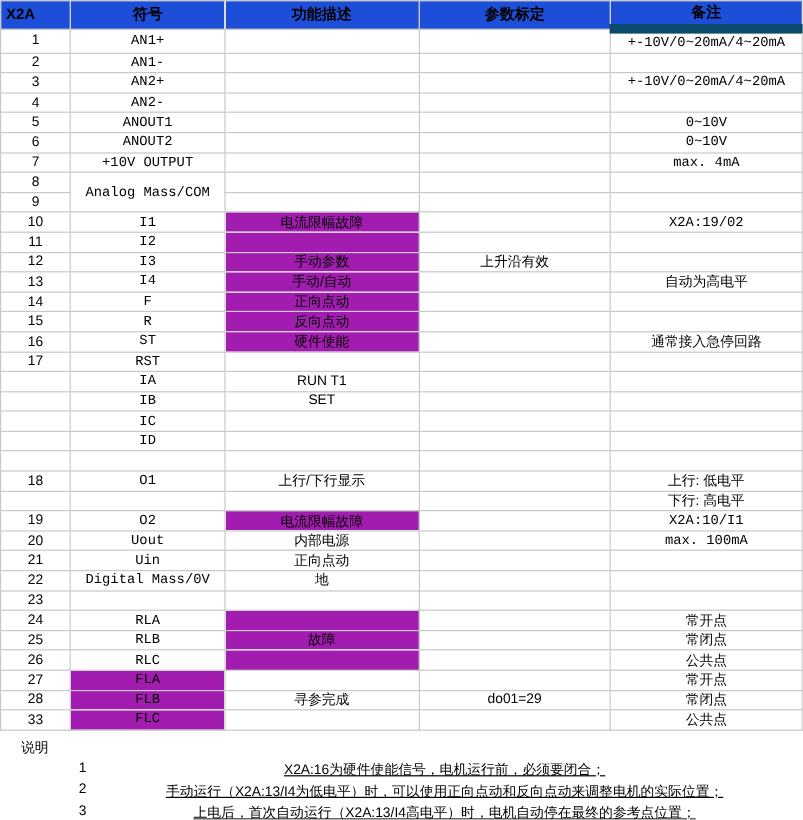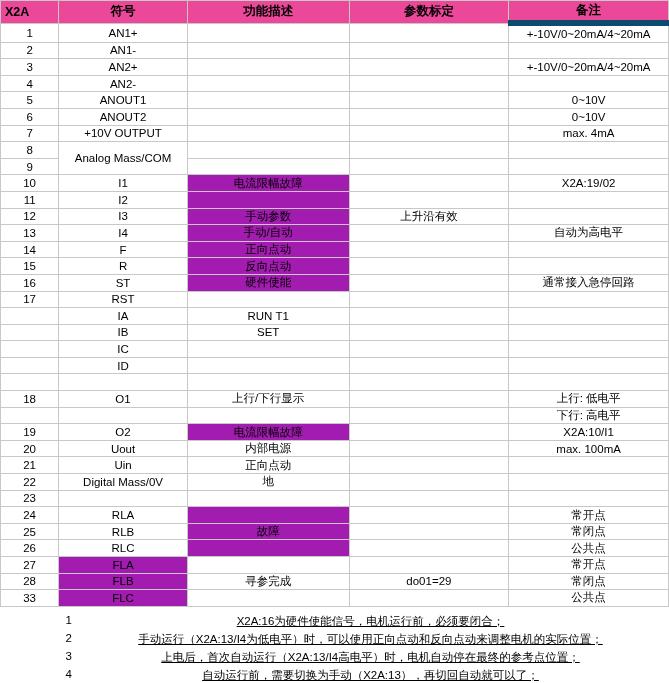--- a/index.html
+++ b/index.html
@@ -5,24 +5,24 @@
   html,body{margin:0;padding:0;background:#fff;}
   body{font-family:"Liberation Sans", sans-serif;font-size:12px;color:#000;width:669px;height:683px;overflow:hidden;}
   table{border-collapse:collapse;table-layout:fixed;}
   .main{width:669px;}
   .main td{border:1px solid #c8c8c8;height:15.6px;padding:0 2px;text-align:center;vertical-align:middle;font-size:11.5px;white-space:nowrap;overflow:hidden;}
   .col-a{width:58px;}
   .col-b{width:128px;}
   .col-c{width:161px;}
   .col-d{width:159px;}
   .col-e{width:159px;}
-  .hdr td{font-weight:bold;font-size:12.5px;height:19px;background:#ec4899;}
+  .hdr td{font-weight:bold;font-size:12.5px;height:19px;background:#1d4ed8;}
   .hdr .hx{text-align:left;padding-left:4px;}
-  .hdr .hlast{border-bottom:6px solid #0c4a6e;}
-  .mono{font-family:Liberation Sans, sans-serif;font-size:11.5px;}
+  .hdr .hlast{border-bottom:8px solid #0c4a6e;}
+  .mono{font-family:Liberation Mono, monospace;font-size:11.5px;}
   .yellow{background:#a21caf;}
   .note-tbl{width:669px;margin-top:6px;border-collapse:collapse;}
   .note-tbl td{border:none;font-size:11.5px;padding:1px 0;vertical-align:top;height:16px;}
   .note-lbl{width:58px;text-align:center;}
   .note-num{width:14px;text-align:right;padding-right:0;}
   .note-txt{padding-left:14px;text-align:center;text-decoration:underline;}
 </style>
 </head>
 <body>
 
@@ -289,20 +289,25 @@
     </tbody>
 </table>
 
 <table class="note-tbl">
   <colgroup>
       <col class="note-lbl">
       <col class="note-num">
       <col>
     </colgroup>
   <tbody id="notes-body">
+    <tr>
+      <td class="note-lbl">说明</td>
+      <td class="note-num"></td>
+      <td class="note-txt"></td>
+    </tr>
   <tr>
         <td class="note-lbl"></td>
         <td class="note-num">1</td>
         <td class="note-txt">X2A:16为硬件使能信号，电机运行前，必须要闭合；</td>
       </tr>
       <tr>
         <td class="note-lbl"></td>
         <td class="note-num">2</td>
         <td class="note-txt">手动运行（X2A:13/I4为低电平）时，可以使用正向点动和反向点动来调整电机的实际位置；</td>
       </tr>

